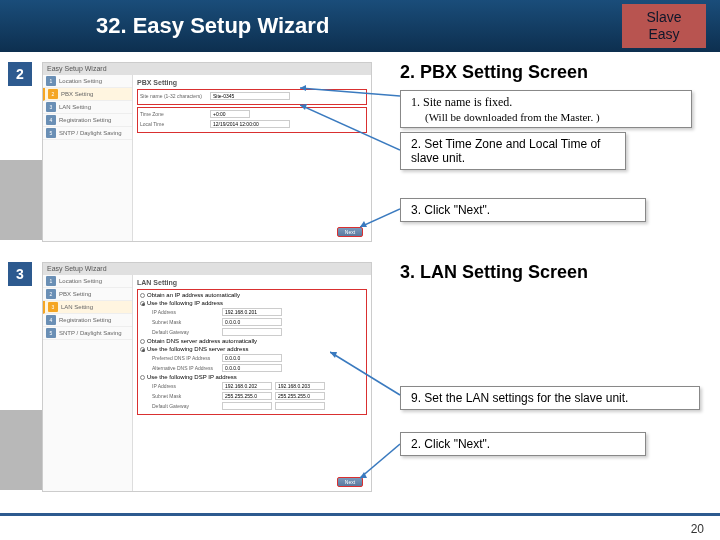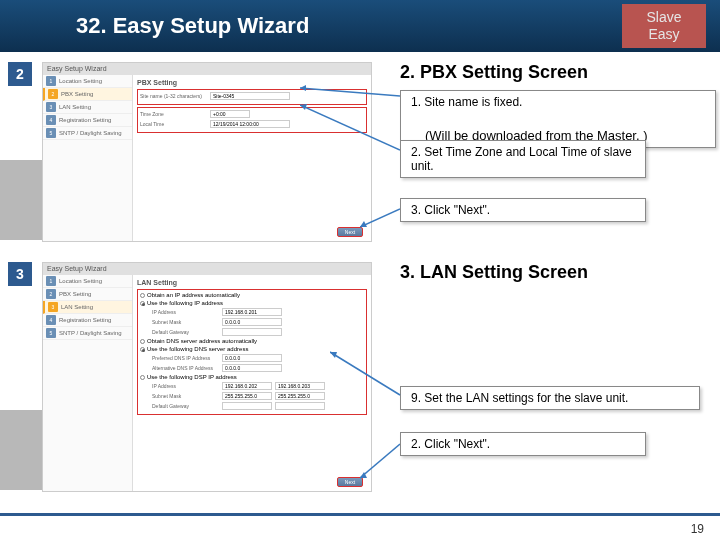--- a/index.html
+++ b/index.html
@@ -1,20 +1,20 @@
 <!DOCTYPE html>
 <html><head>
 <meta charset="utf-8">
 <style>
   * { box-sizing: border-box; margin: 0; padding: 0; }
   body { width: 720px; height: 540px; font-family: Arial, sans-serif; background: #fff; position: relative; overflow: hidden; }
   
   .header { height: 52px; background: linear-gradient(to bottom, #1a4d7a, #0d2f4f); position: relative; display: flex; align-items: center; }
-  .header-title { color: #fff; font-size: 22px; font-weight: bold; margin-left: 76px; }
-  .slave-box { position: absolute; right: 14px; top: 4px; width: 84px; height: 44px; background: #b85450; color: #e5e5e5; font-size: 14px; display: flex; flex-direction: column; align-items: center; justify-content: center; line-height: 1.2; }
+  .header-title { color: #fff; font-size: 22px; font-weight: bold; margin-left: 96px; }
+  .slave-box { position: absolute; right: 14px; top: 4px; width: 84px; height: 44px; background: #b85450; color: #0f172a; font-size: 14px; display: flex; flex-direction: column; align-items: center; justify-content: center; line-height: 1.2; }
   .step-badge { position: absolute; width: 24px; height: 24px; background: #2d5a8f; color: #fff; display: flex; align-items: center; justify-content: center; font-weight: bold; font-size: 14px; }
   
   .wizard-shot { position: absolute; background: #f5f5f5; border: 1px solid #ccc; }
   .wizard-header { height: 12px; background: #e0e0e0; font-size: 7px; padding: 2px 4px; color: #555; }
   .wizard-body { display: flex; height: calc(100% - 12px); }
   .wizard-sidebar { width: 90px; background: #fafafa; border-right: 1px solid #ddd; }
   .wizard-step { height: 13px; font-size: 6px; padding: 2px 3px; border-bottom: 1px solid #eee; display: flex; align-items: center; color: #666; }
   .wizard-step.active { background: #fff5e0; border-left: 2px solid #f5a623; }
   .wizard-step-num { width: 10px; height: 10px; background: #6a8fb5; color: #fff; font-size: 5px; display: inline-flex; align-items: center; justify-content: center; margin-right: 3px; border-radius: 1px; }
   .wizard-step.active .wizard-step-num { background: #f5a623; }
@@ -24,21 +24,21 @@
   .field-label { width: 70px; font-size: 5px; color: #666; }
   .field-input { border: 1px solid #ccc; height: 8px; font-size: 5px; padding: 0 2px; background: #fff; }
   .red-box { border: 1.5px solid #d93030; }
   .next-btn { position: absolute; bottom: 4px; right: 8px; width: 26px; height: 10px; background: linear-gradient(#7a99bb,#5a7a9f); font-size: 5px; color: #fff; display: flex; align-items: center; justify-content: center; border-radius: 2px; }
   .radio { display:inline-block; width:5px; height:5px; border:1px solid #888; border-radius:50%; margin-right:2px; vertical-align:middle;}
   .radio.on::after{content:'';display:block;width:3px;height:3px;background:#555;border-radius:50%;margin:1px;}
   .indent { margin-left: 12px; }
   
   .callout { position: absolute; background: #fff; border: 1px solid #888; padding: 4px 10px; font-size: 12px; box-shadow: 2px 2px 3px rgba(0,0,0,0.2); }
   .callout-title { font-weight: bold; font-size: 18px; margin-bottom: 0; }
-  .callout-sub { font-size: 13px; margin-top: 19px; }
+  .callout-sub { font-size: 11px; margin-top: 1px; }
   
   .arrow-line { position: absolute; background: transparent; pointer-events: none; }
   
   .keyboard-bg { position: absolute; left: 0; width: 72px; background: #333; opacity: 0.35; }
   
   .footer-rule { position: absolute; left: 0; right: 0; bottom: 24px; height: 3px; background: #2d5a8f; }
   .page-num { position: absolute; right: 16px; bottom: 4px; font-size: 12px; color: #333; }
 </style>
 </head>
 <body>
@@ -101,25 +101,25 @@
           </div>
       </div>
       <div class="next-btn red-box">
           <span>Next</span>
         </div>
     </div>
   </div>
 </div>
 
 <div class="callout-title" style="position:absolute; left:400px; top:62px;">2. PBX Setting Screen</div>
-<div class="callout" style="left:400px; top:90px; width:316px;">
+<div class="callout" style="left:400px; top:90px; width:292px;font-family:Liberation Serif, serif;">
   <div>1.  Site name is fixed.</div>
   <div class="callout-sub" style="margin-left:14px;">(Will be downloaded from the Master. )</div>
 </div>
-<div class="callout" style="left:400px; top:140px; width:246px;">
+<div class="callout" style="left:400px; top:132px; width:226px;">
   <div>2. Set Time Zone and Local Time of slave unit.</div>
 </div>
 <div class="callout" style="left:400px; top:198px; width:246px;">
   <div>3. Click "Next".</div>
 </div>
 
 <svg class="arrow-line" style="left:300px; top:78px; width:100px; height:20px;">
     <line x1="0" y1="10" x2="100" y2="18" stroke="#3a7abf" stroke-width="1.5"></line>
     <polygon points="0,10 6,7 6,13" fill="#3a7abf"></polygon>
   </svg>
@@ -240,13 +240,13 @@
 <svg class="arrow-line" style="left:330px; top:350px; width:72px; height:50px;">
     <line x1="0" y1="2" x2="70" y2="45" stroke="#3a7abf" stroke-width="1.5"></line>
     <polygon points="0,2 7,2 5,8" fill="#3a7abf"></polygon>
   </svg>
 <svg class="arrow-line" style="left:360px; top:440px; width:40px; height:40px;">
     <line x1="0" y1="38" x2="40" y2="4" stroke="#3a7abf" stroke-width="1.5"></line>
     <polygon points="0,38 7,38 4,32" fill="#3a7abf"></polygon>
   </svg>
 
 <div class="footer-rule"></div>
-<div class="page-num">19</div>
+<div class="page-num">20</div>
 
 </body></html>

